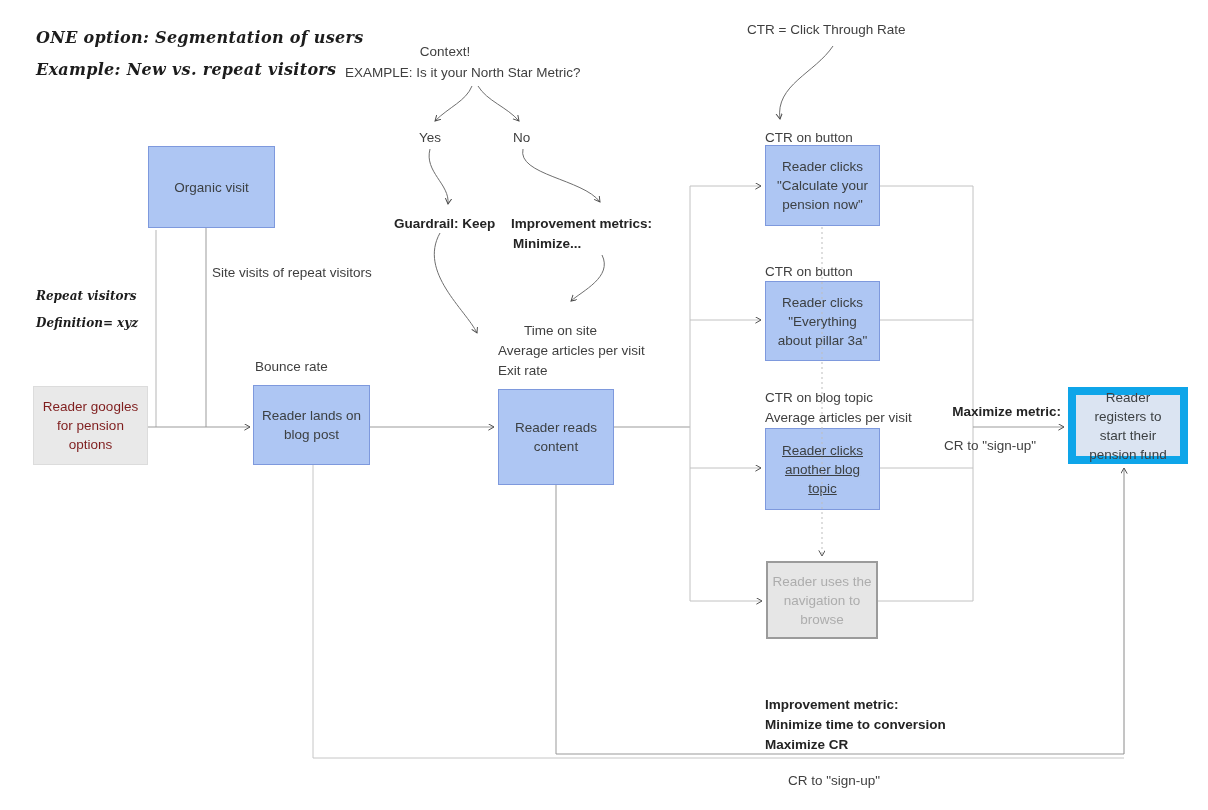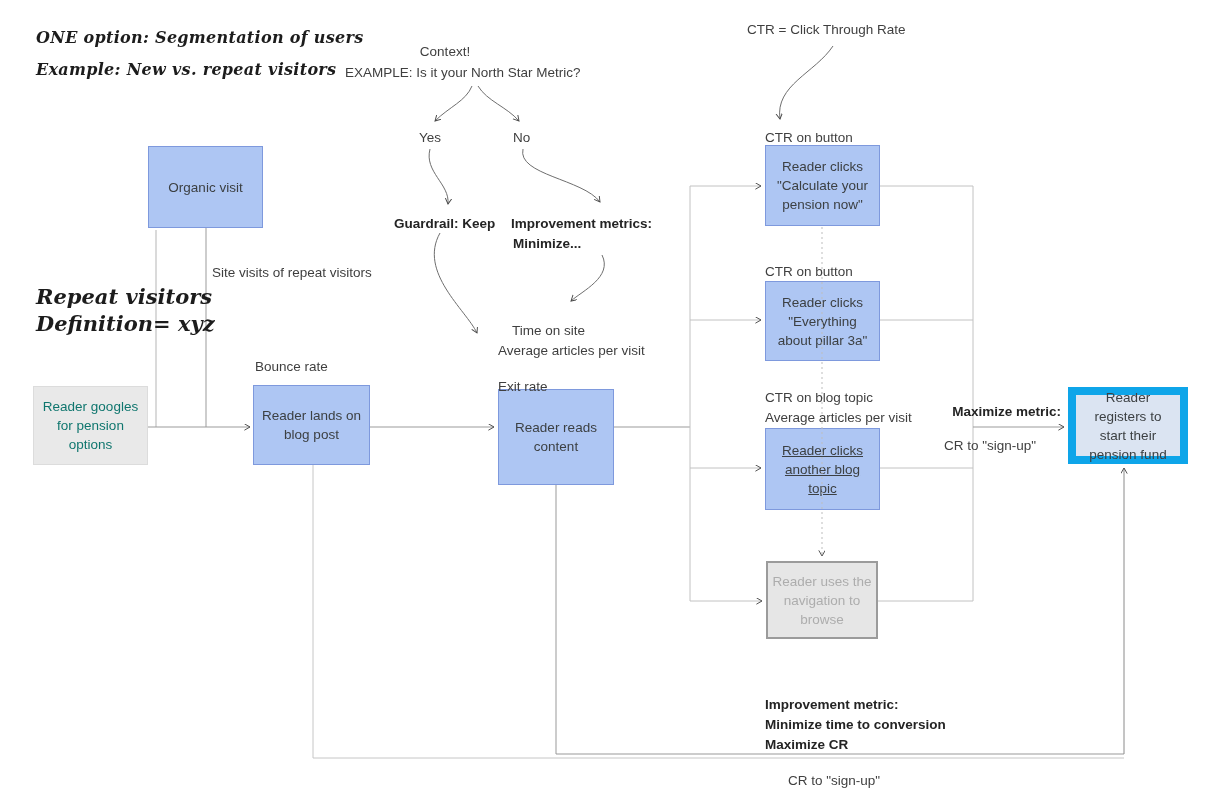--- a/index.html
+++ b/index.html
@@ -4,28 +4,28 @@
 <style>
   html,body{margin:0;padding:0;background:#ffffff;}
   #canvas{position:relative;width:1208px;height:810px;background:#ffffff;overflow:hidden;
           font-family:"Liberation Sans",sans-serif;color:#3f3f3f;}
   svg.layer{position:absolute;left:0;top:0;}
   #connector-layer{z-index:1;}
   #overlay-layer{z-index:3;}
   .node{position:absolute;display:flex;align-items:center;justify-content:center;
         text-align:center;font-size:13.5px;line-height:19px;padding:4px;box-sizing:border-box;z-index:2;}
   .node.blue{background:#aec6f3;border:1px solid #7e99dd;color:#3c4043;}
-  .node.gray{background:#e9e9e9;border:1px solid #dcdcdc;color:#0f766e;}
+  .node.gray{background:#e9e9e9;border:1px solid #dcdcdc;color:#7f1d1d;}
   .node.gray-strong{background:#e6e6e6;border:2px solid #9b9b9b;color:#adadad;}
   .node.lightblue{background:#dbe4f2;border:8px solid #0ea5e9;color:#3c4043;}
   .lbl{position:absolute;font-size:13.5px;line-height:20px;white-space:nowrap;z-index:4;}
   .bold{font-weight:bold;color:#242424;}
   .hand{font-family:"DejaVu Serif",serif;font-style:italic;font-weight:bold;color:#1c1c1c;}
   .title{font-size:16px;line-height:32px;letter-spacing:.3px;}
-  .hand-small{font-size:21px;line-height:27px;font-style:italic;}
+  .hand-small{font-size:12px;line-height:27px;font-style:italic;}
   .center{text-align:center;}
 </style>
 </head>
 <body>
 
 <div id="canvas">
 
   <svg id="connector-layer" class="layer" width="1208" height="810">
     <defs>
       <marker id="arr" viewBox="0 0 10 10" refX="7" refY="4" markerWidth="8" markerHeight="8" orient="auto">
@@ -62,21 +62,21 @@
 
     <path d="M472,86 C466,101 449,107 435,121" fill="none" stroke="#6e6e6e" stroke-width="1" marker-end="url(#arr)"></path>
     <path d="M478,86 C487,101 507,107 519,121" fill="none" stroke="#6e6e6e" stroke-width="1" marker-end="url(#arr)"></path>
     <path d="M430,149 C424,172 450,184 448,204" fill="none" stroke="#6e6e6e" stroke-width="1" marker-end="url(#arr)"></path>
     <path d="M523,149 C517,175 583,179 600,202" fill="none" stroke="#6e6e6e" stroke-width="1" marker-end="url(#arr)"></path>
     <path d="M440,233 C418,272 466,310 477,333" fill="none" stroke="#6e6e6e" stroke-width="1" marker-end="url(#arr)"></path>
     <path d="M602,255 C613,277 582,291 571,301" fill="none" stroke="#6e6e6e" stroke-width="1" marker-end="url(#arr)"></path>
     <path d="M833,46 C815,73 775,85 780,119" fill="none" stroke="#6e6e6e" stroke-width="1" marker-end="url(#arr)"></path>
   </svg>
 
-  <div class="node blue" style="left:148px;top:146px;width:115px;height:82px;">
+  <div class="node blue" style="left:148px;top:146px;width:127px;height:82px;">
     <span>Organic visit</span>
   </div>
 
   <div class="node gray" style="left:33px;top:386px;width:115px;height:79px;">
     <span>Reader googles for pension options</span>
   </div>
 
   <div class="node blue" style="left:253px;top:385px;width:117px;height:80px;">
     <span>Reader lands on blog post</span>
   </div>
@@ -115,23 +115,23 @@
   <div class="lbl center" style="left:345px;top:42px;width:200px;">Context!</div>
   <div class="lbl" style="left:345px;top:63px;">EXAMPLE: Is it your North Star Metric?</div>
 
   <div class="lbl" style="left:419px;top:128px;">Yes</div>
   <div class="lbl" style="left:513px;top:128px;">No</div>
 
   <div class="lbl bold" style="left:394px;top:214px;">Guardrail: Keep</div>
   <div class="lbl bold" style="left:511px;top:214px;">Improvement metrics:</div>
   <div class="lbl bold" style="left:513px;top:234px;">Minimize...</div>
 
-  <div class="lbl" style="left:512px;top:321px;text-align:center;">Time on site</div>
+  <div class="lbl" style="left:524px;top:321px;text-align:center;">Time on site</div>
   <div class="lbl" style="left:498px;top:341px;">Average articles per visit</div>
-  <div class="lbl" style="left:498px;top:361px;margin-top:16px;">Exit rate</div>
+  <div class="lbl" style="left:498px;top:361px;">Exit rate</div>
 
   <div class="lbl" style="left:747px;top:20px;">CTR = Click Through Rate</div>
   <div class="lbl" style="left:765px;top:128px;">CTR on button</div>
   <div class="lbl" style="left:765px;top:262px;">CTR on button</div>
   <div class="lbl" style="left:765px;top:388px;">CTR on blog topic</div>
   <div class="lbl" style="left:765px;top:408px;">Average articles per visit</div>
 
   <div class="lbl" style="left:212px;top:263px;">Site visits of repeat visitors</div>
   <div class="lbl" style="left:255px;top:357px;">Bounce rate</div>
 

